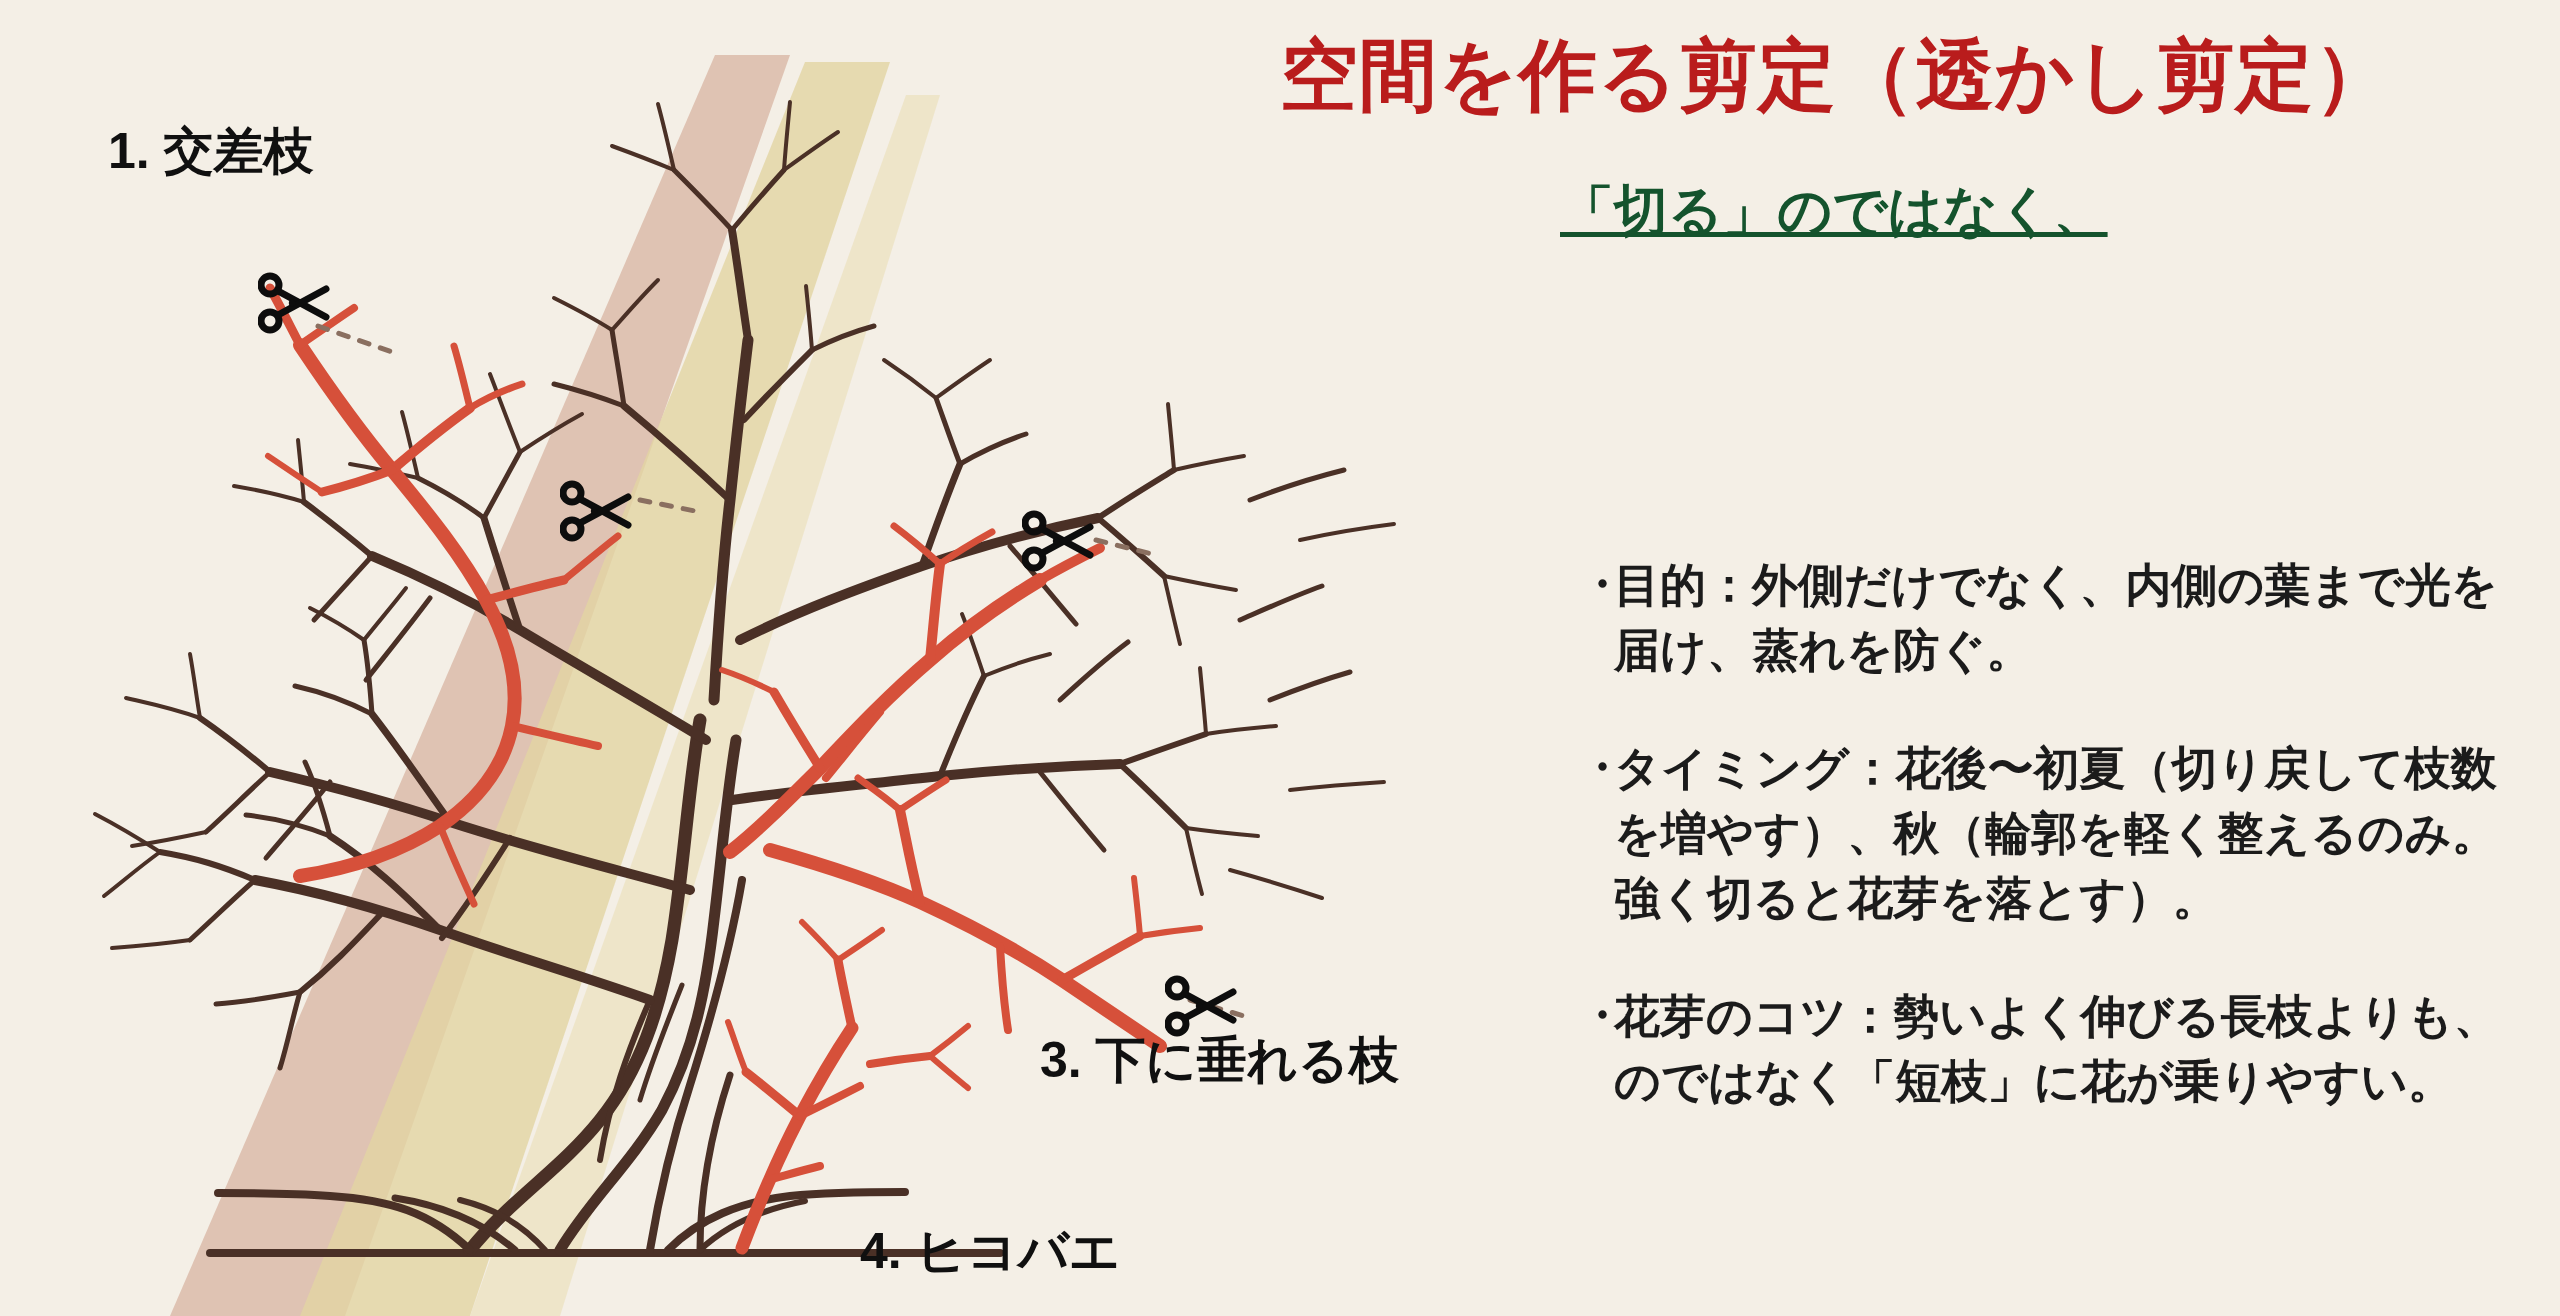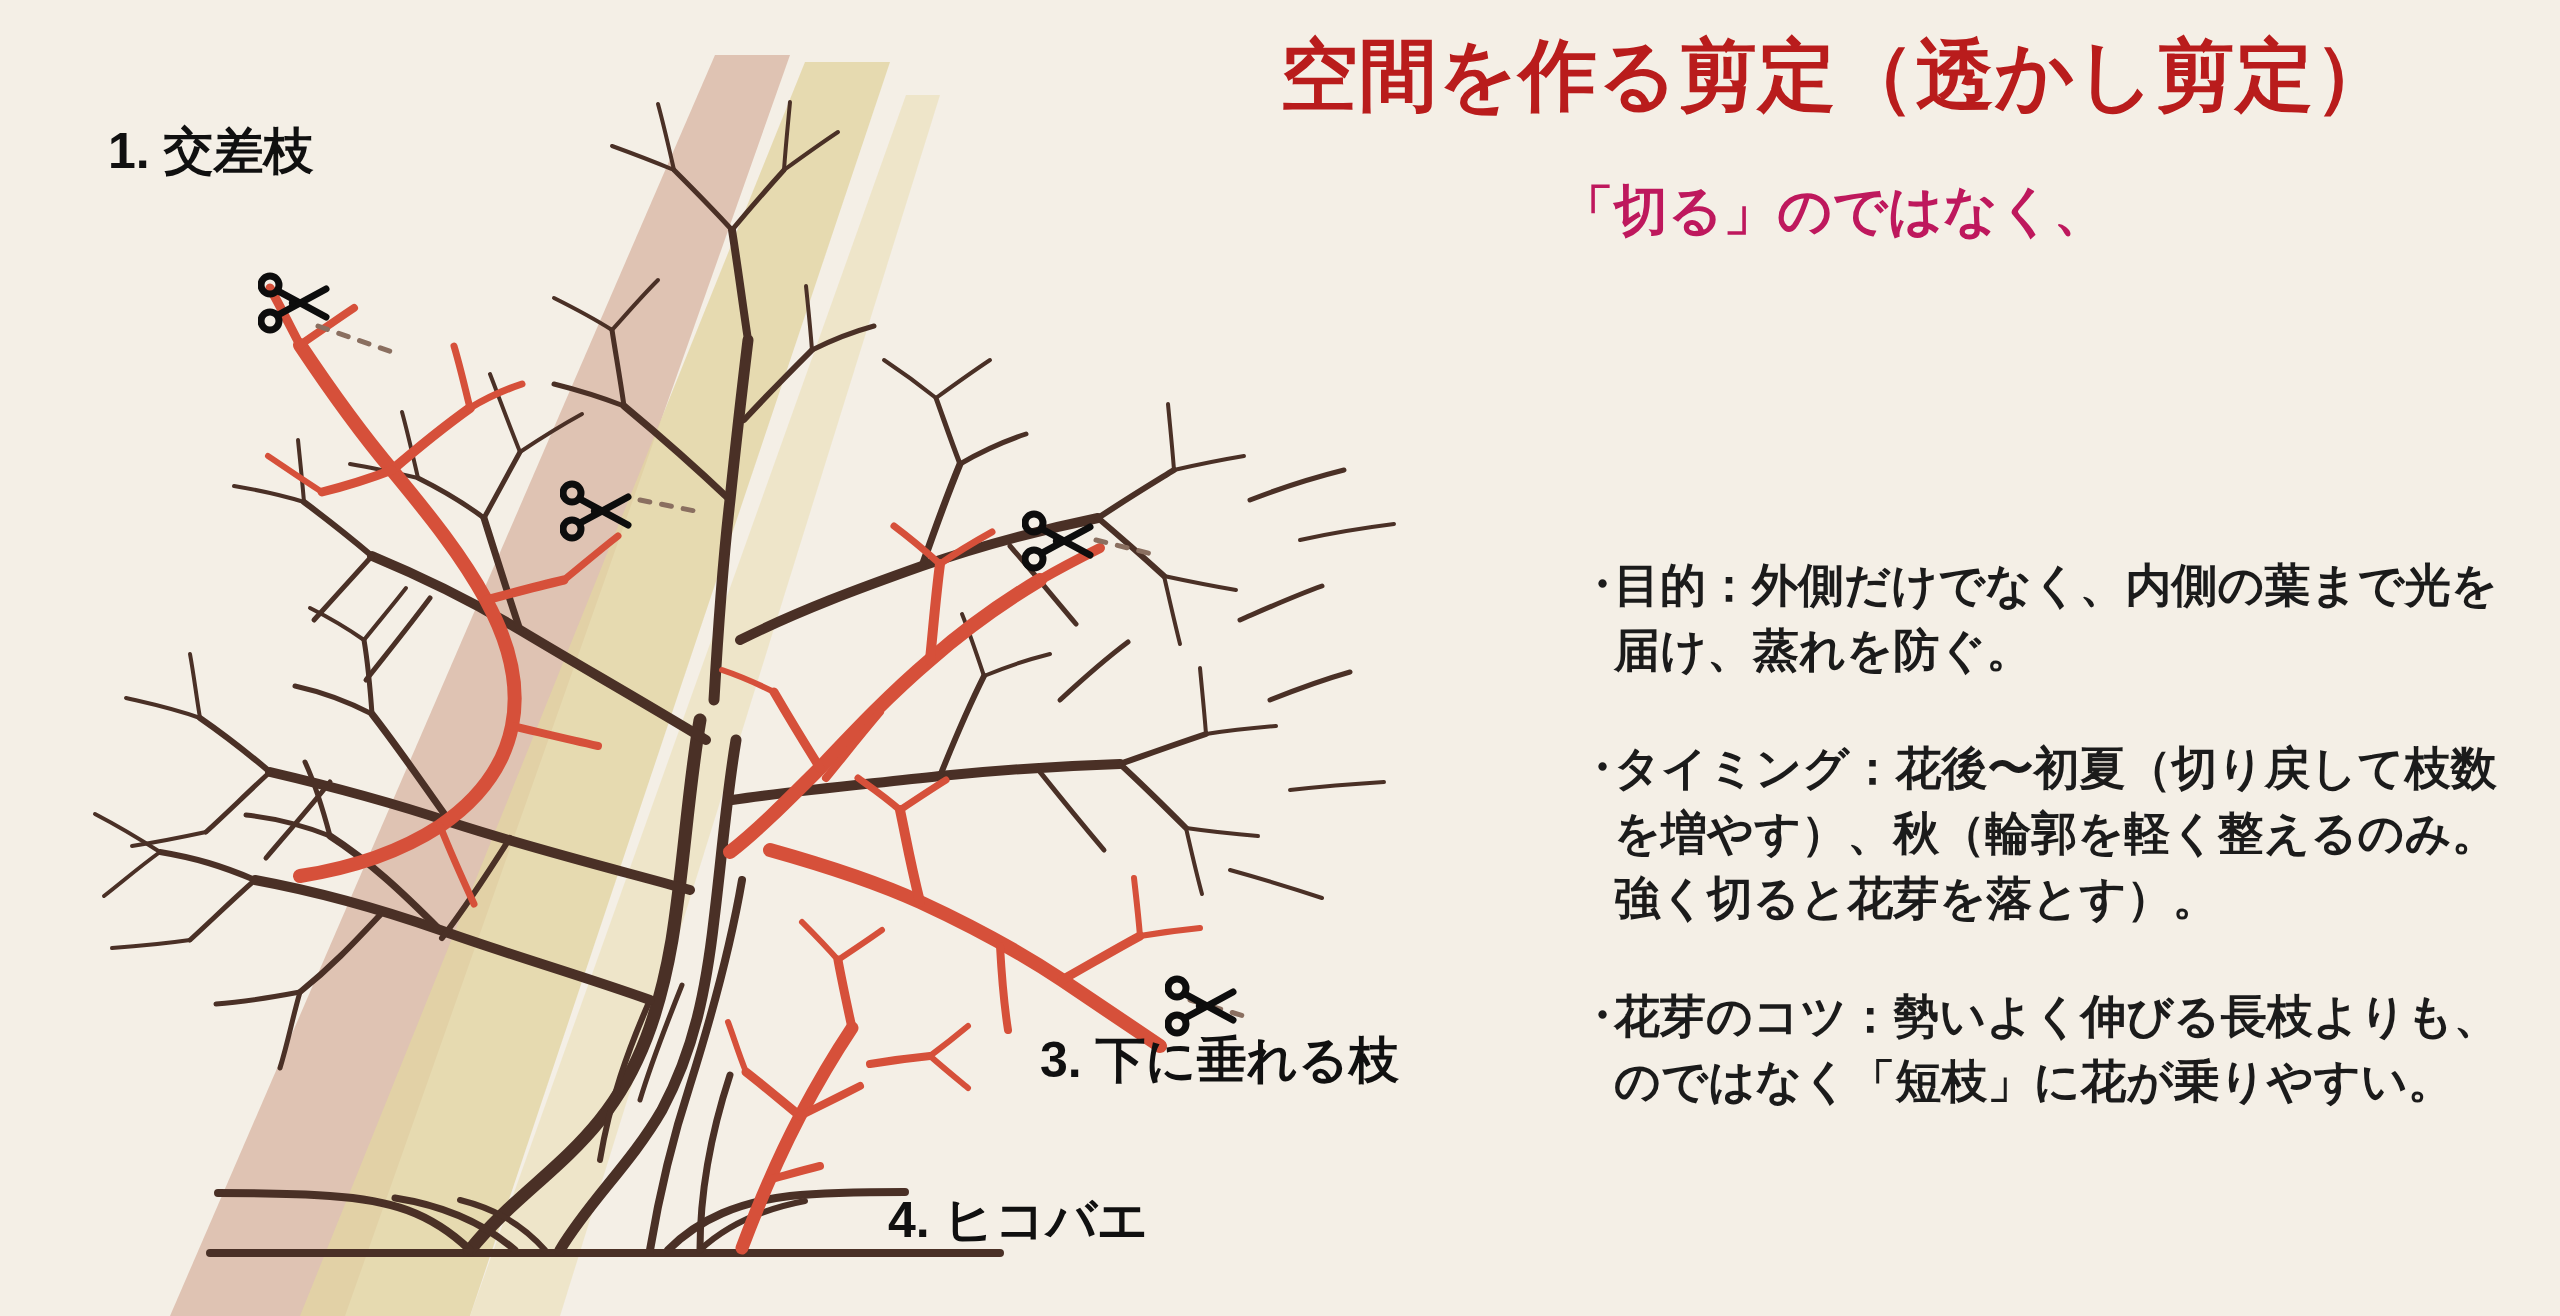--- a/index.html
+++ b/index.html
@@ -15,22 +15,23 @@
 
   
   #title{
     left:1280px; top:24px; width:1260px;
     font-size:78px; font-weight:bold; color:#b91c1c;
     font-family:"Liberation Serif", serif;
     letter-spacing:1px; white-space:nowrap;
   }
   #subtitle{
     left:1560px; top:175px; width:1000px;
-    font-size:54px; font-weight:bold; color:#be185d;
+    font-size:54px; font-weight:bold; color:#14532d;
     line-height:1.32;
+    text-decoration:underline;
   }
   #subtitle div{white-space:nowrap;}
 
   #bullets{left:1580px; top:553px; width:960px;}
   .bullet{
     display:flex; align-items:flex-start;
     font-size:46px; font-weight:bold; color:#1b1b1b;
     line-height:1.42; margin-bottom:52px;
   }
   .bullet .dot{
@@ -39,21 +40,21 @@
   .bullet .btxt{flex:1 1 auto;}
 
   
   .diaglabel{
     font-size:50px; font-weight:bold; color:#101010;
     white-space:nowrap;
   }
   #label1{left:108px; top:118px;text-align:right;}
   #label2{left:1160px; top:500px;}
   #label3{left:1040px; top:1027px;text-align:center;}
-  #label4{left:860px; top:1187px;margin-left:28px;}
+  #label4{left:860px; top:1218px;}
 
   .scissors{color:#0d0d0d;}
   #sc1{left:258px; top:272px;}
   #sc2{left:560px; top:480px;}
   #sc3{left:1022px; top:510px;}
   #sc4{left:1165px; top:975px;}
   .scissors svg{display:block;}
 </style>
 </head>
 <body>

